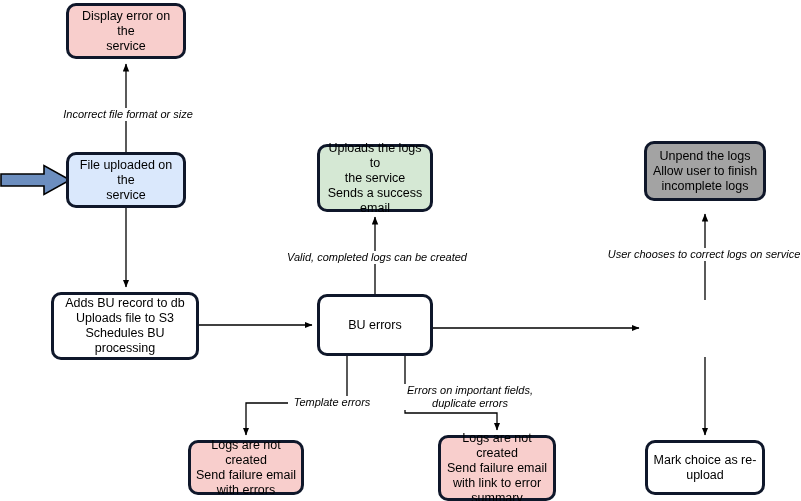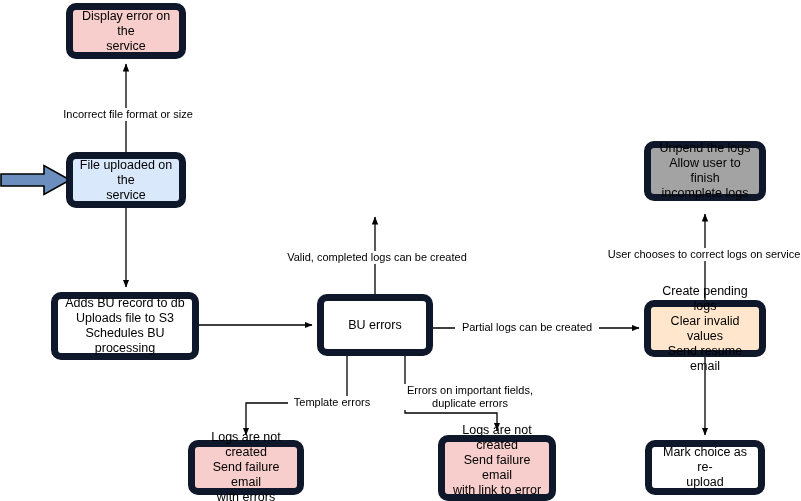--- a/index.html
+++ b/index.html
@@ -19,21 +19,21 @@
     position: absolute;
     left: 0;
     top: 0;
     width: 801px;
     height: 501px;
     pointer-events: none;
   }
   .node {
     position: absolute;
     box-sizing: border-box;
-    border: 7px solid #0f172a;
+    border: 3px solid #0f172a;
     border-radius: 10px;
     display: flex;
     align-items: center;
     justify-content: center;
     text-align: center;
     font-size: 12.5px;
     line-height: 15px;
     color: #000000;
     white-space: pre-line;
     padding: 2px 4px;
@@ -42,20 +42,21 @@
   .edge-label {
     position: absolute;
     font-size: 11px;
     line-height: 13px;
     color: #000000;
     text-align: center;
     background: #ffffff;
     white-space: pre-line;
     z-index: 4;
     padding: 0 2px;
+    font-style: italic;
   }
   .start-arrow {
     position: absolute;
     z-index: 2;
   }
 </style>
 </head>
 <body>
 
 <div id="canvas">
@@ -93,49 +94,49 @@
   <div class="node" style="left:66px; top:3px; width:120px; height:56px; background:#f8cecc;">Display error on the
 service</div>
 
   <div class="node" style="left:66px; top:152px; width:120px; height:56px; background:#dae8fc;">File uploaded on the
 service</div>
 
   <div class="node" style="left:51px; top:292px; width:148px; height:68px; background:#ffffff;">Adds BU record to db
 Uploads file to S3
 Schedules BU processing</div>
 
+  <div class="node" style="left:317px; top:144px; width:116px; height:68px; background:#d5e8d4;">Uploads the logs to
+the service
+Sends a success
+email</div>
 
   <div class="node" style="left:317px; top:294px; width:116px; height:62px; background:#ffffff;">BU errors</div>
 
   <div class="node" style="left:644px; top:141px; width:122px; height:60px; background:#a3a3a3;">Unpend the logs
 Allow user to finish
 incomplete logs</div>
 
-  <div class="node" style="left:644px; top:300px; width:122px; height:57px; background:#ffe6cc;">Create pending logs
-Clear invalid values
-Send resume email</div>
 
   <div class="node" style="left:188px; top:440px; width:116px; height:55px; background:#f8cecc;">Logs are not created
 Send failure email
 with errors</div>
 
   <div class="node" style="left:438px; top:435px; width:118px; height:66px; background:#f8cecc;">Logs are not created
 Send failure email
 with link to error
 summary</div>
 
   <div class="node" style="left:645px; top:440px; width:120px; height:55px; background:#ffffff;">Mark choice as re-
 upload</div>
 
   <div class="edge-label" style="left:36px; top:108px; width:180px;">Incorrect file format or size</div>
 
 
   <div class="edge-label" style="left:275px; top:251px; width:200px;">Valid, completed logs can be created</div>
 
-  <div class="edge-label" style="left:455px; top:321px; width:140px;">Partial logs can be created</div>
 
   <div class="edge-label" style="left:288px; top:396px; width:84px;">Template errors</div>
 
   <div class="edge-label" style="left:377px; top:384px; width:134px;margin-left:24px;">Errors on important fields,
 duplicate errors</div>
 
   <div class="edge-label" style="left:603px; top:248px; width:198px;">User chooses to correct logs on service</div>
 
 
 </div>

